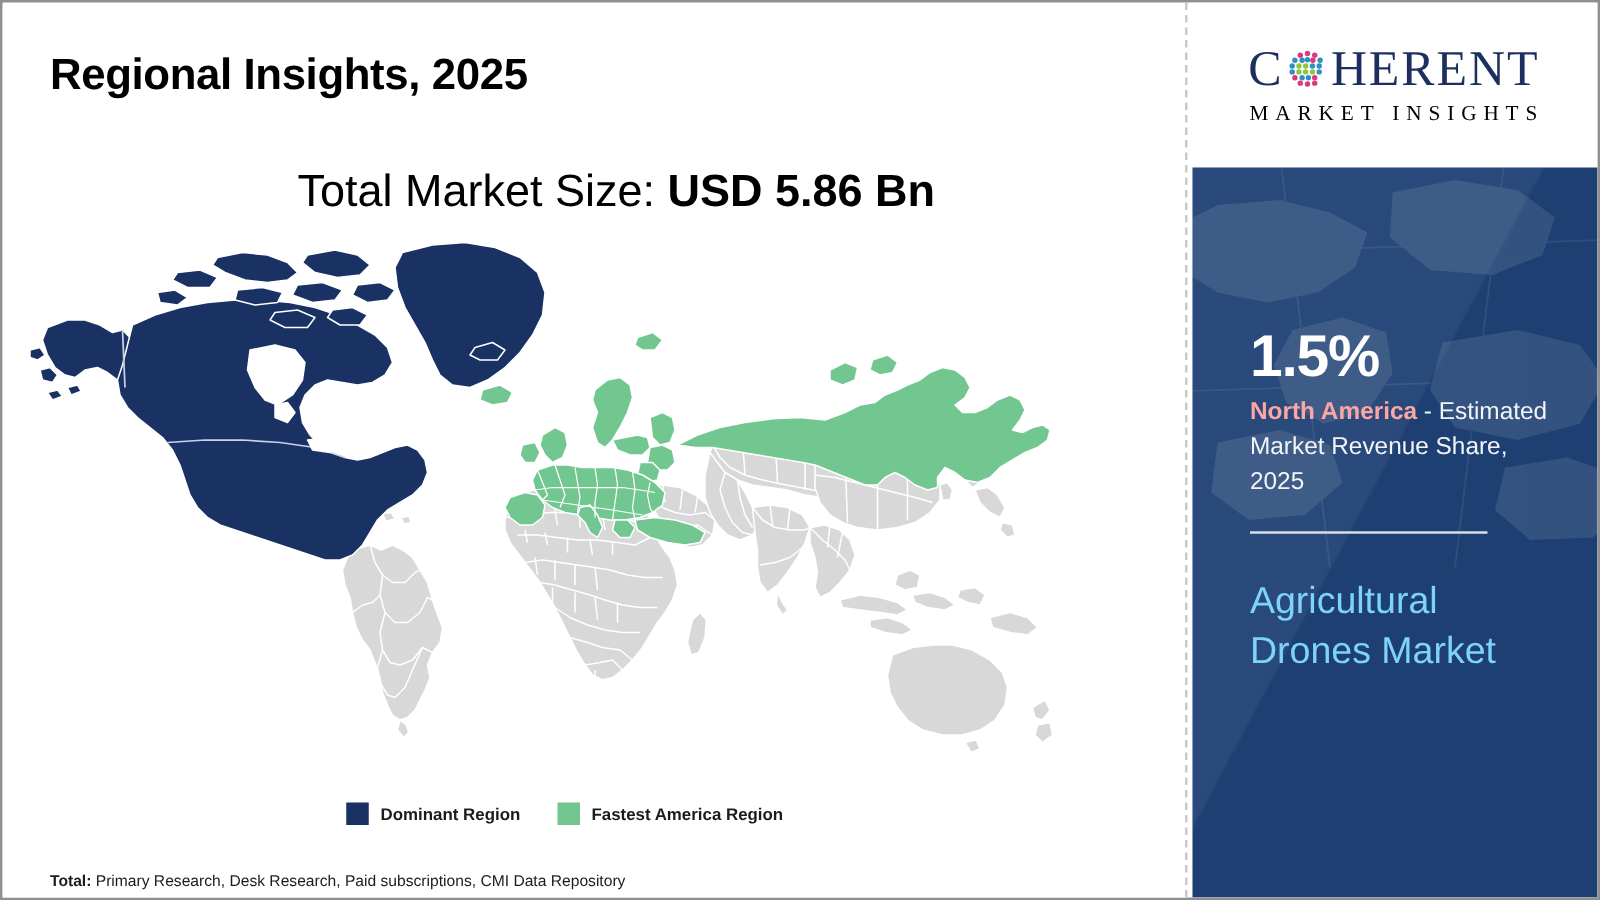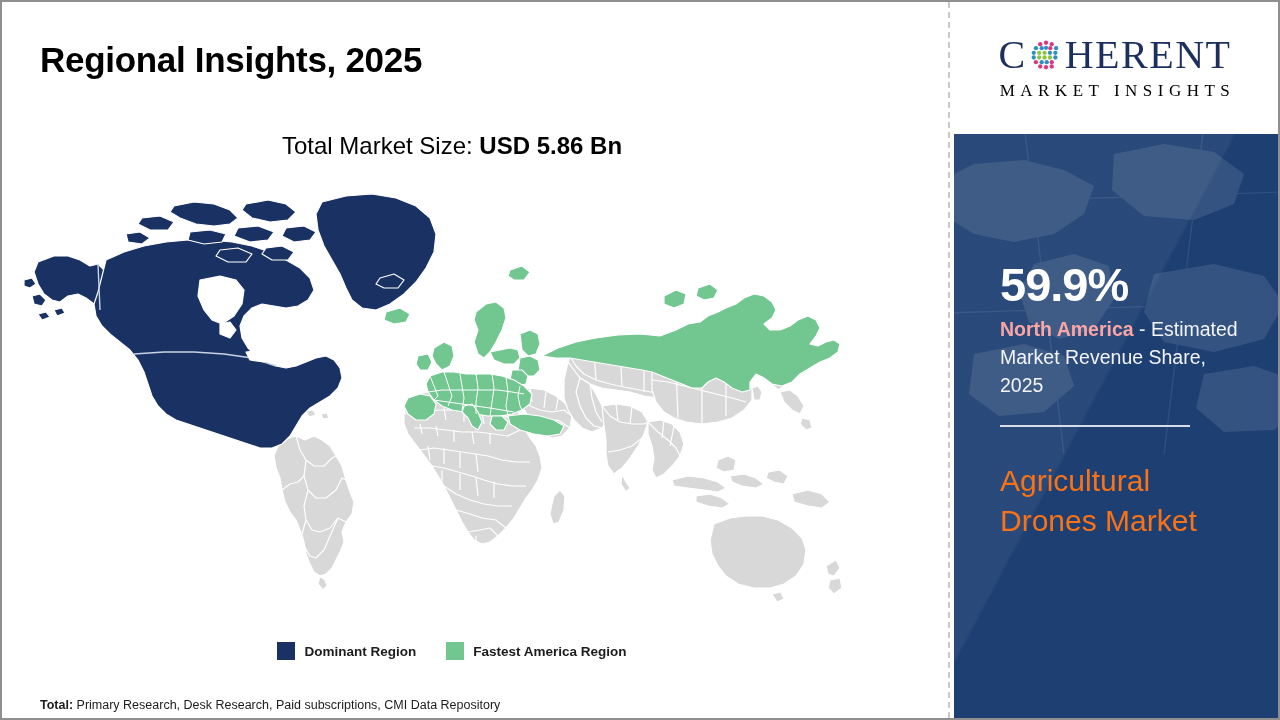--- a/index.html
+++ b/index.html
@@ -41,23 +41,24 @@
     letter-spacing: -0.3px;
     white-space: nowrap;
   }
 
   #market-size-line {
     position: absolute;
     left: 0;
     top: 126px;
     width: 900px;
     text-align: center;
-    font-size: 24px;
+    font-size: 36px;
     color: #000000;
     white-space: nowrap;
+    padding-left: 41px;
   }
   #market-size-label { font-weight: 400; }
   #market-size-value { font-weight: bold; }
 
   
   #map-wrap {
     position: absolute;
     left: 22px;
     top: 178px;
     width: 820px;
@@ -213,21 +214,21 @@
   #panel-divider {
     margin-top: 26px;
     width: 190px;
     height: 1.5px;
     background: #d7dde8;
   }
 
   #market-name {
     margin-top: 34px;
     font-size: 30px;
-    color: #f97316;
+    color: #7dd3fc;
     line-height: 1.33;
     font-weight: 400;
   }
 </style>
 </head>
 <body>
 
 <div id="page">
 
   <div id="main-area">
@@ -487,20 +488,20 @@
             <path d="M0 80 L430 66"></path>
             <path d="M0 190 L430 176"></path>
             <path d="M110 0 L150 330"></path>
             <path d="M290 0 L250 330"></path>
           </g>
         </svg>
       </div>
       <div id="panel-sheen"></div>
 
       <div id="panel-content">
-        <div id="stat-value">59.9%</div>
+        <div id="stat-value">1.5%</div>
         <div id="stat-caption"><span id="stat-caption-region">North America</span><span id="stat-caption-rest"> - Estimated Market Revenue Share, 2025</span></div>
         <div id="panel-divider"></div>
         <div id="market-name">Agricultural Drones Market</div>
       </div>
     </div>
   </div>
 </div>
 
 </body></html>

